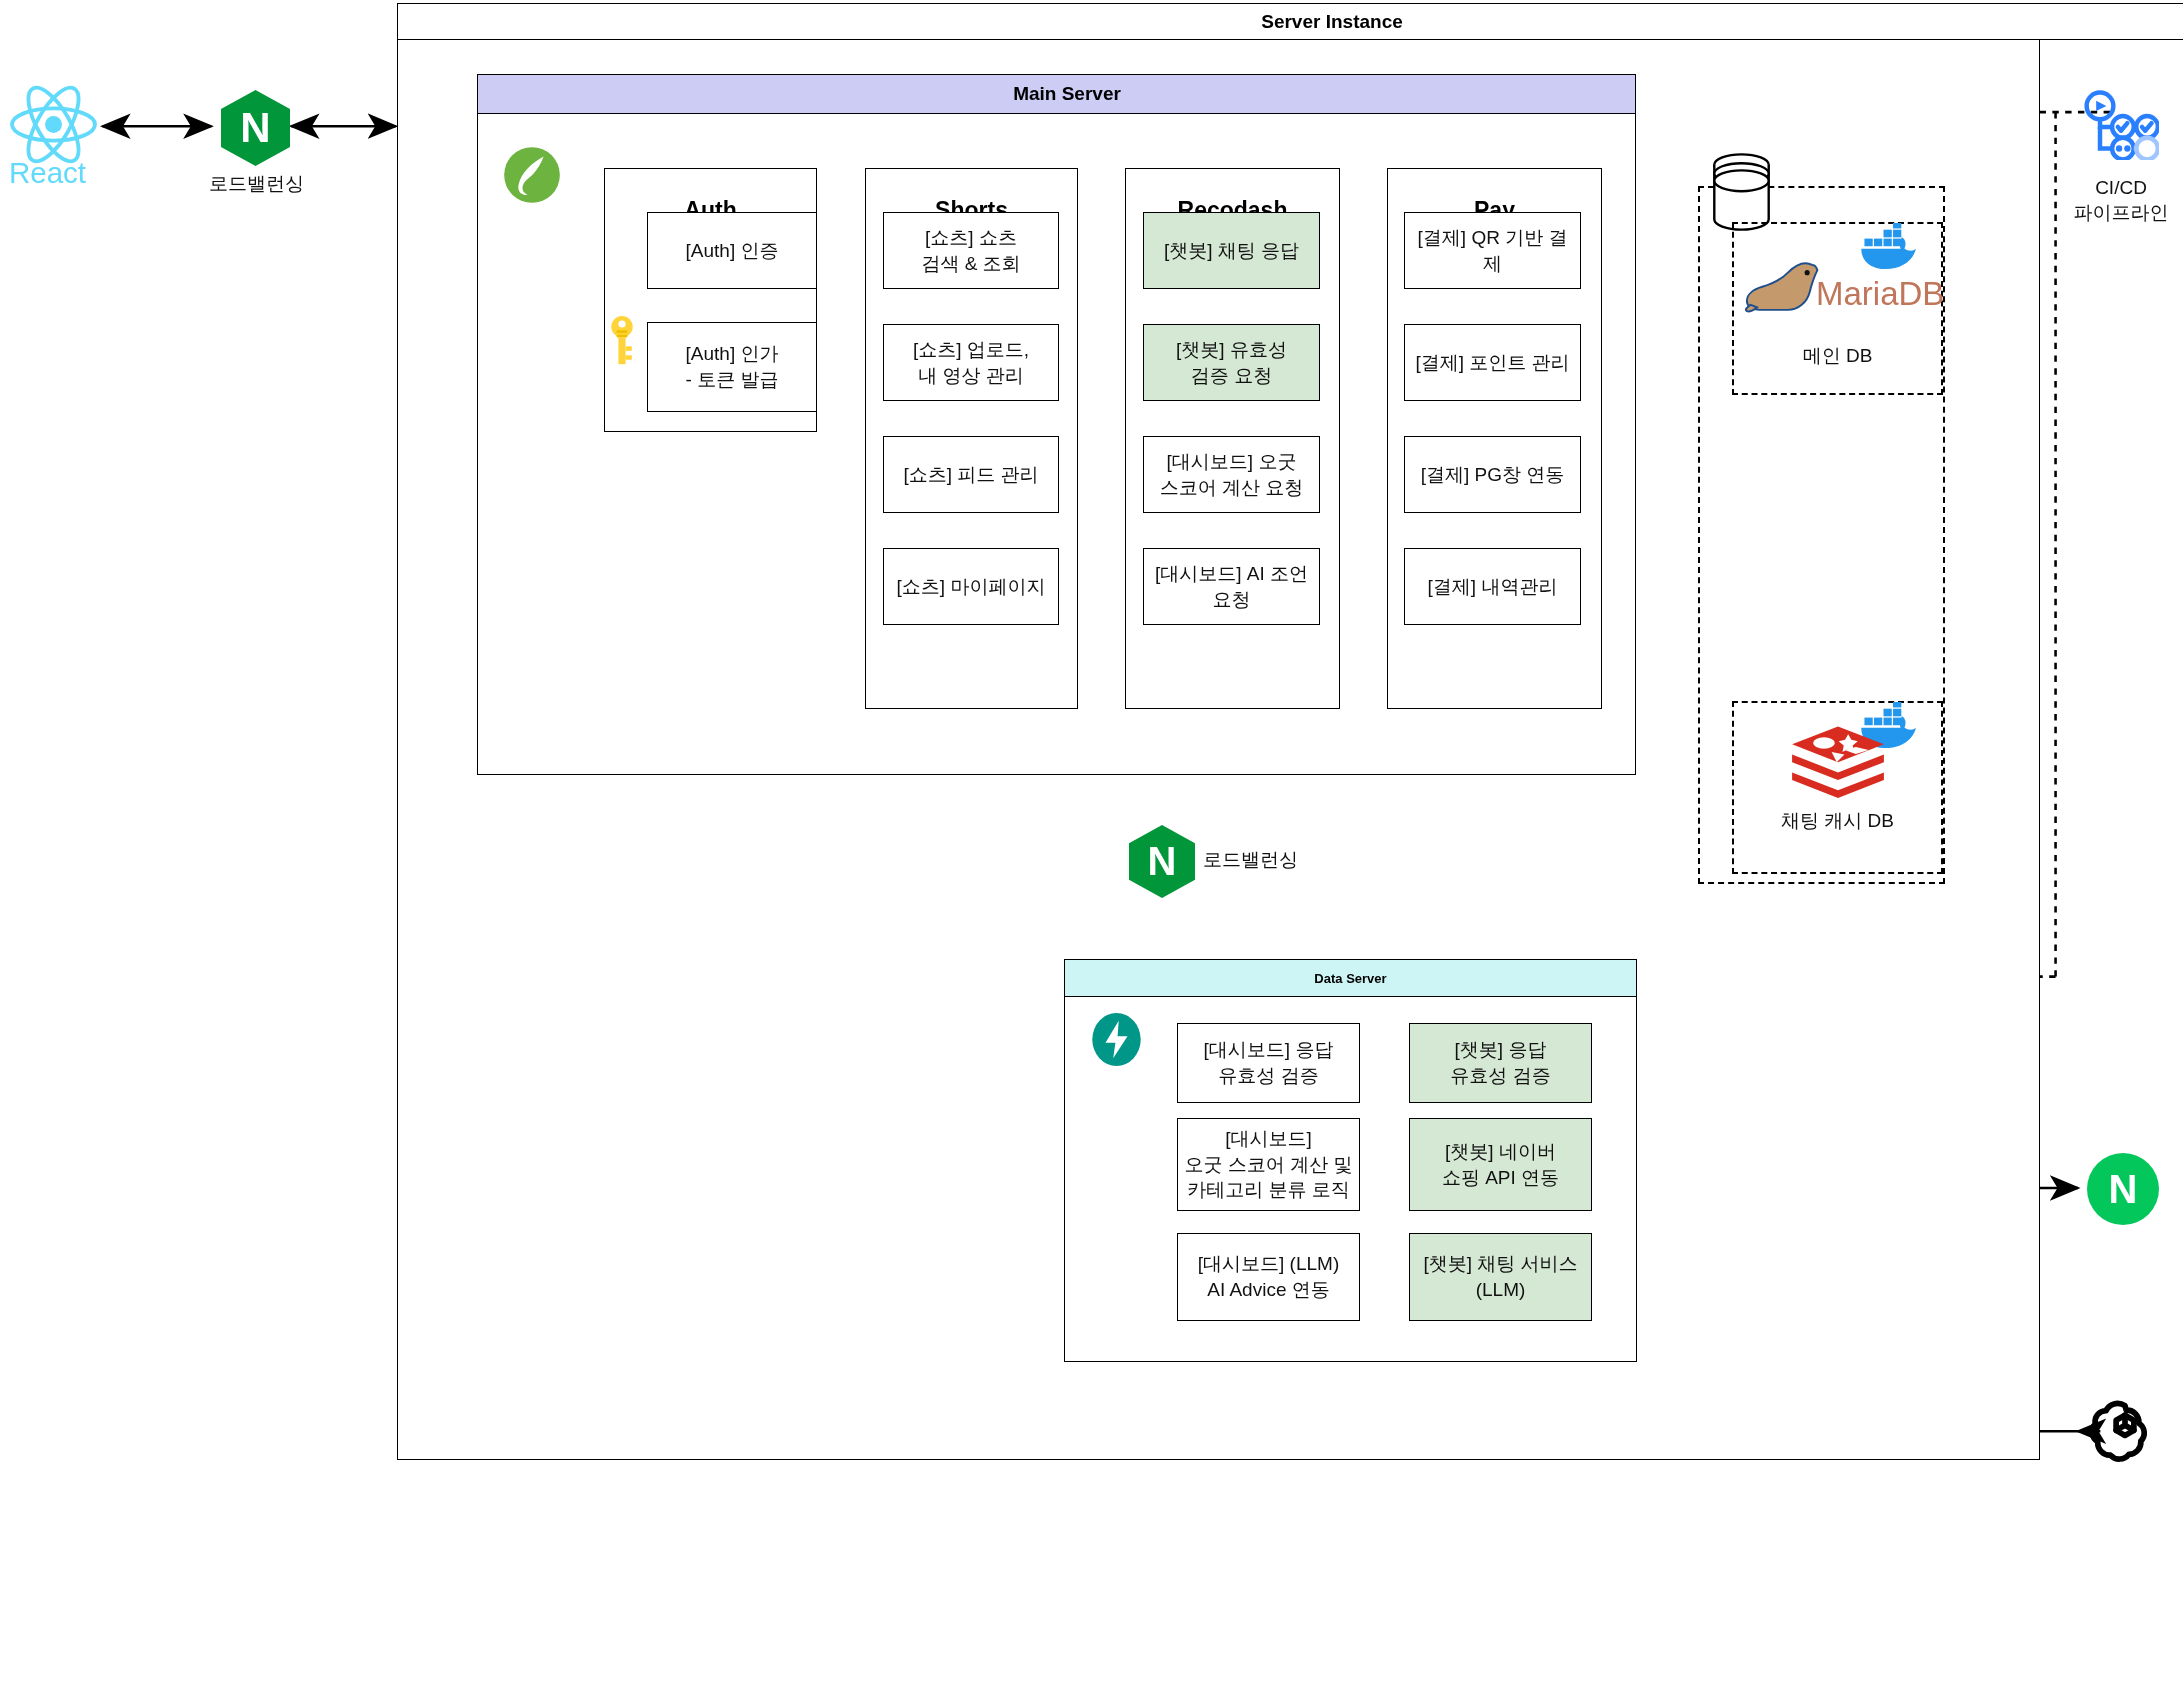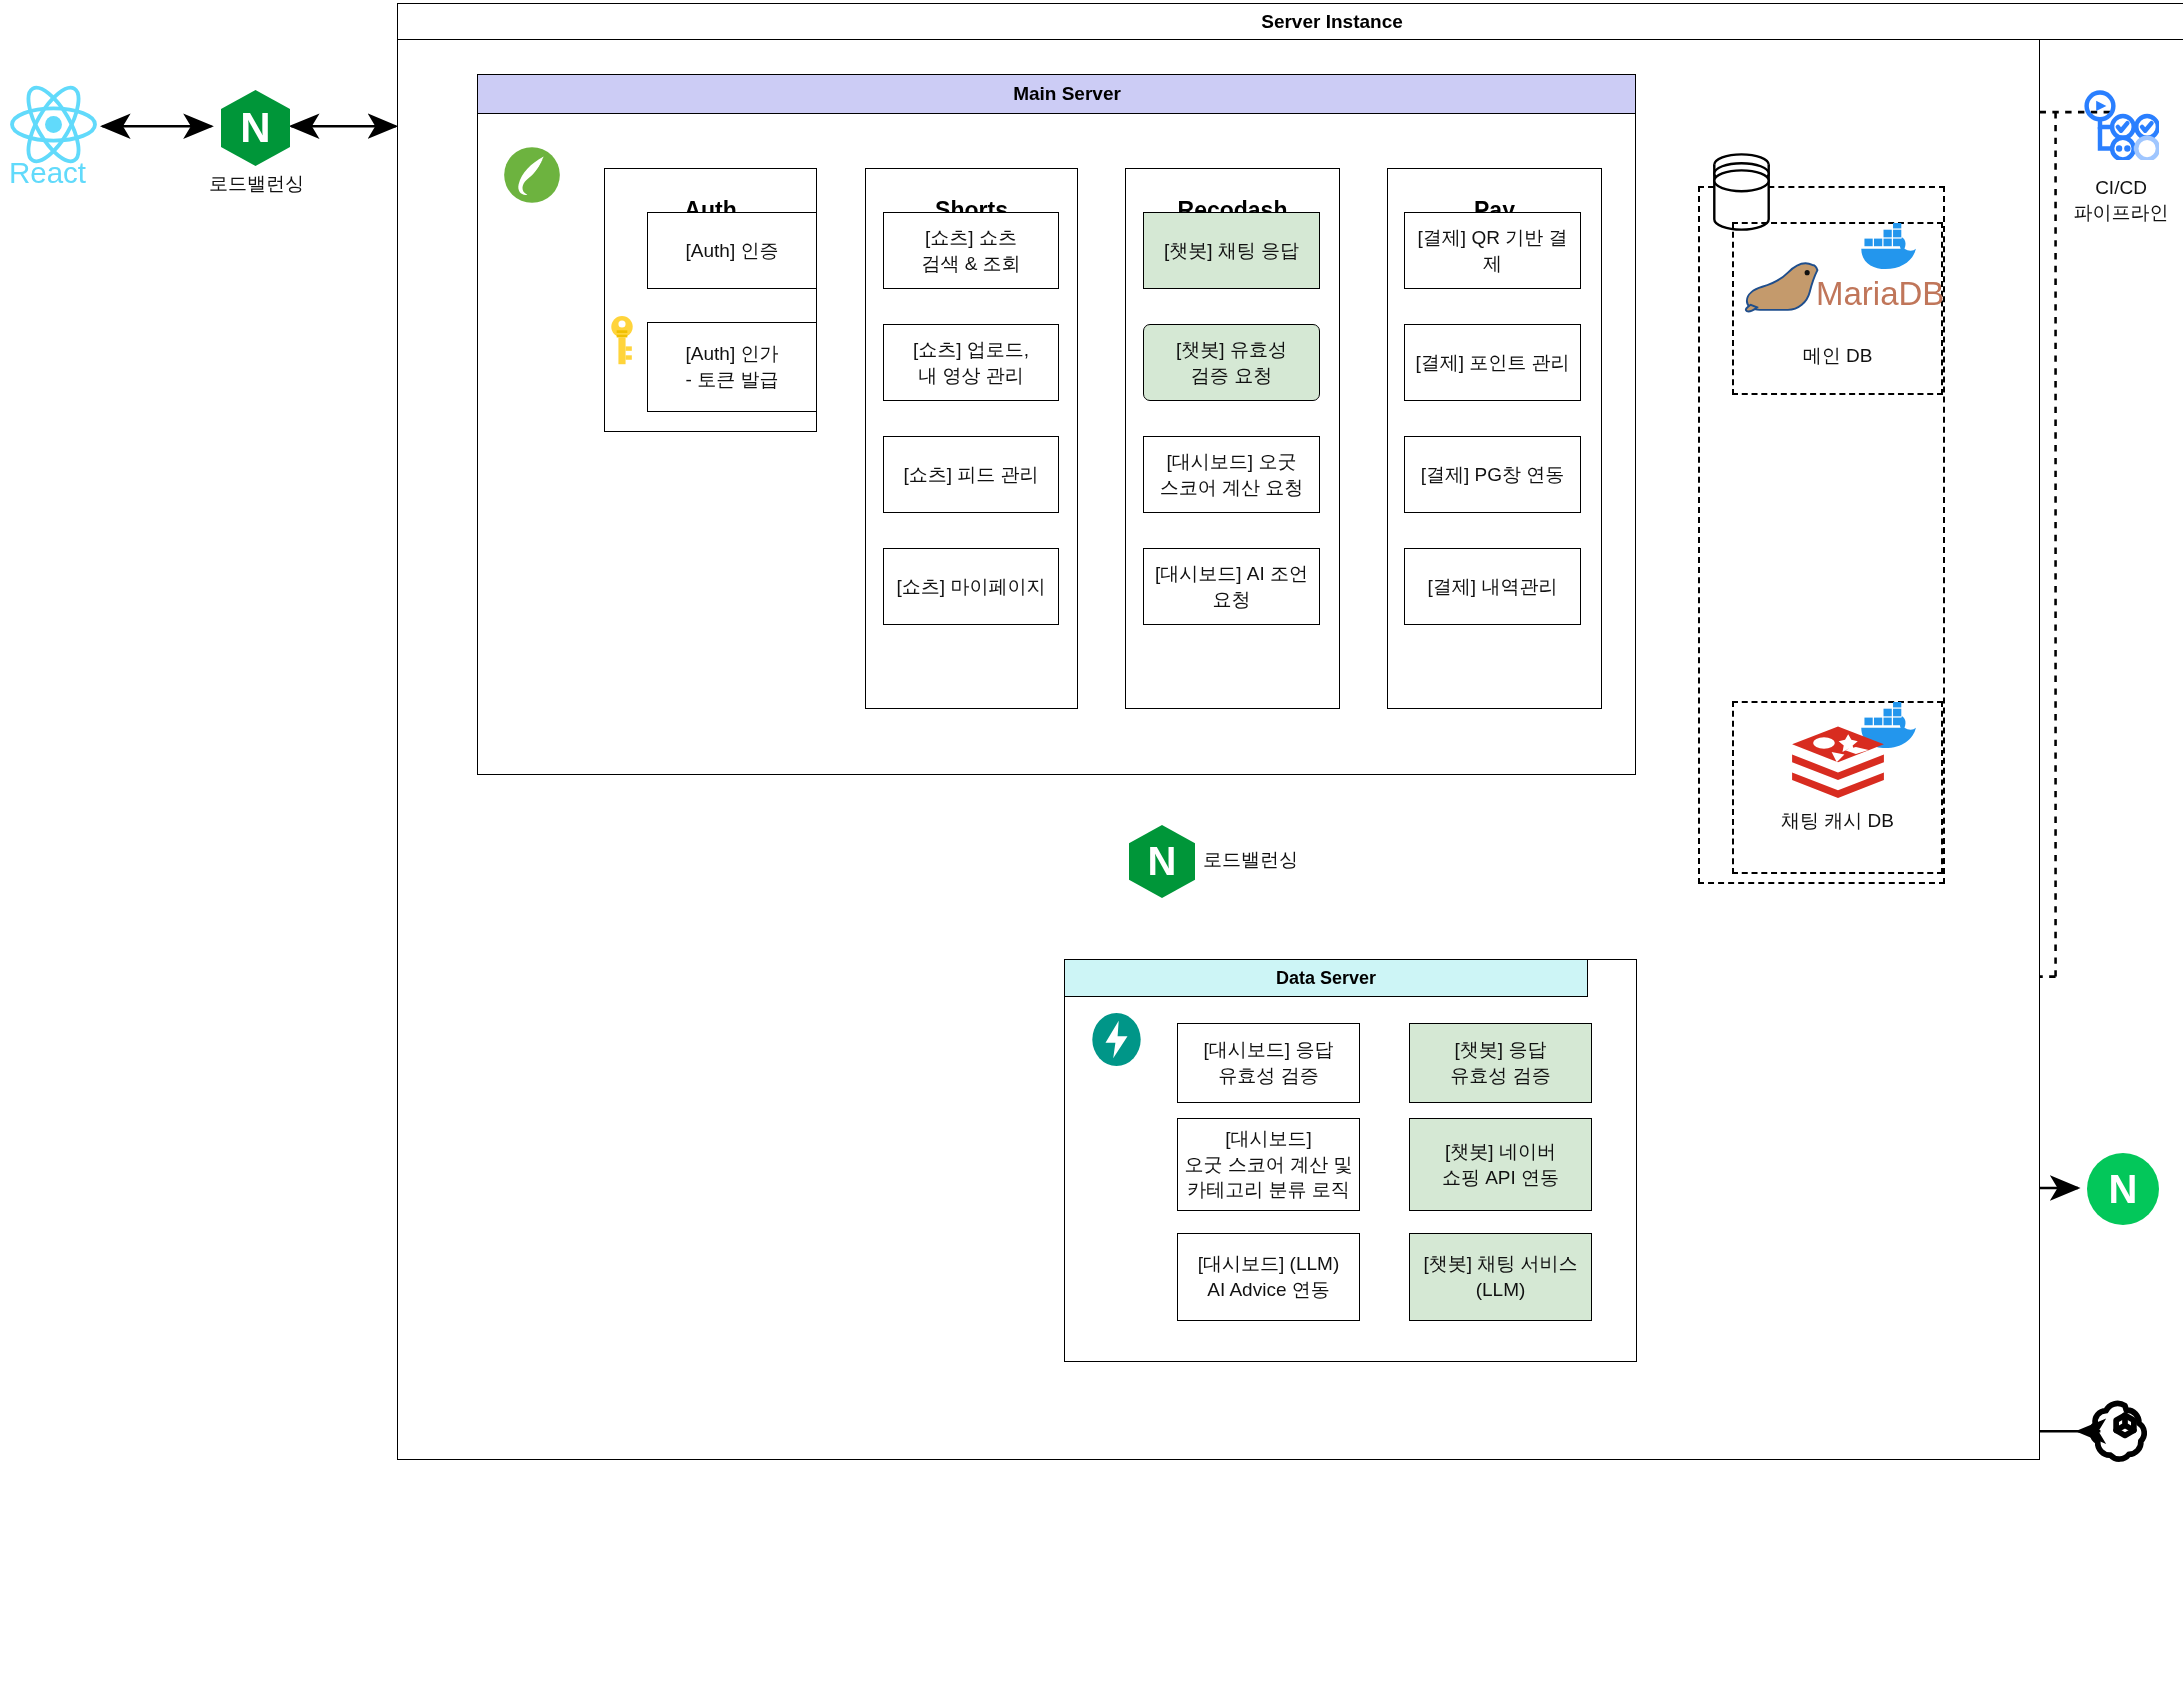--- a/index.html
+++ b/index.html
@@ -43,24 +43,24 @@
   
   .svc-col { position:absolute; border:1.9px solid #000; background:#fff; }
   .svc-title {
     position:absolute; left:0; width:100%; top:11.5px;
     text-align:center; font-weight:bold; font-size:23px; color:#000;margin-top:16px;
   }
 
   
   #data-server { left:1064px; top:959px; width:573px; height:403px; }
   #data-server-header {
-    position:absolute; left:1064px; top:959px; width:524px; height:38px;
+    position:absolute; left:1064px; top:959px; width:573px; height:38px;
     border:1.9px solid #000; background:#cdf5f6;
     display:flex; align-items:center; justify-content:center;
-    font-weight:bold; font-size:18px;
+    font-weight:bold; font-size:13px;
   }
 
   
   .dashed { position:absolute; border:2.6px dashed #000; background:transparent; }
 
   
   .caption { position:absolute; font-size:19px; color:#111; text-align:center; white-space:pre-line; line-height:1.3;}
 
   
   .nginx-hex {
@@ -187,21 +187,21 @@
 검색 &amp; 조회</div>
   <div class="leaf" style="left:883px; top:324px; width:176px; height:77px;">[쇼츠] 업로드,
 내 영상 관리</div>
   <div class="leaf" style="left:883px; top:436px; width:176px; height:77px;">[쇼츠] 피드 관리</div>
   <div class="leaf" style="left:883px; top:548px; width:176px; height:77px;">[쇼츠] 마이페이지</div>
 
   <div class="svc-col" style="left:1125px; top:168px; width:215px; height:541px;">
     <div class="svc-title">Recodash</div>
   </div>
   <div class="leaf green" style="left:1143px; top:212px; width:177px; height:77px;">[챗봇] 채팅 응답</div>
-  <div class="leaf green" style="left:1143px; top:324px; width:177px; height:77px;border-radius:7px;">[챗봇] 유효성
+  <div class="leaf green" style="left:1143px; top:324px; width:177px; height:77px;">[챗봇] 유효성
 검증 요청</div>
   <div class="leaf" style="left:1143px; top:436px; width:177px; height:77px;">[대시보드] 오굿
 스코어 계산 요청</div>
   <div class="leaf" style="left:1143px; top:548px; width:177px; height:77px;">[대시보드] AI 조언
 요청</div>
 
   <div class="svc-col" style="left:1387px; top:168px; width:215px; height:541px;">
     <div class="svc-title">Pay</div>
   </div>
   <div class="leaf" style="left:1404px; top:212px; width:177px; height:77px;">[결제] QR 기반 결제</div>

